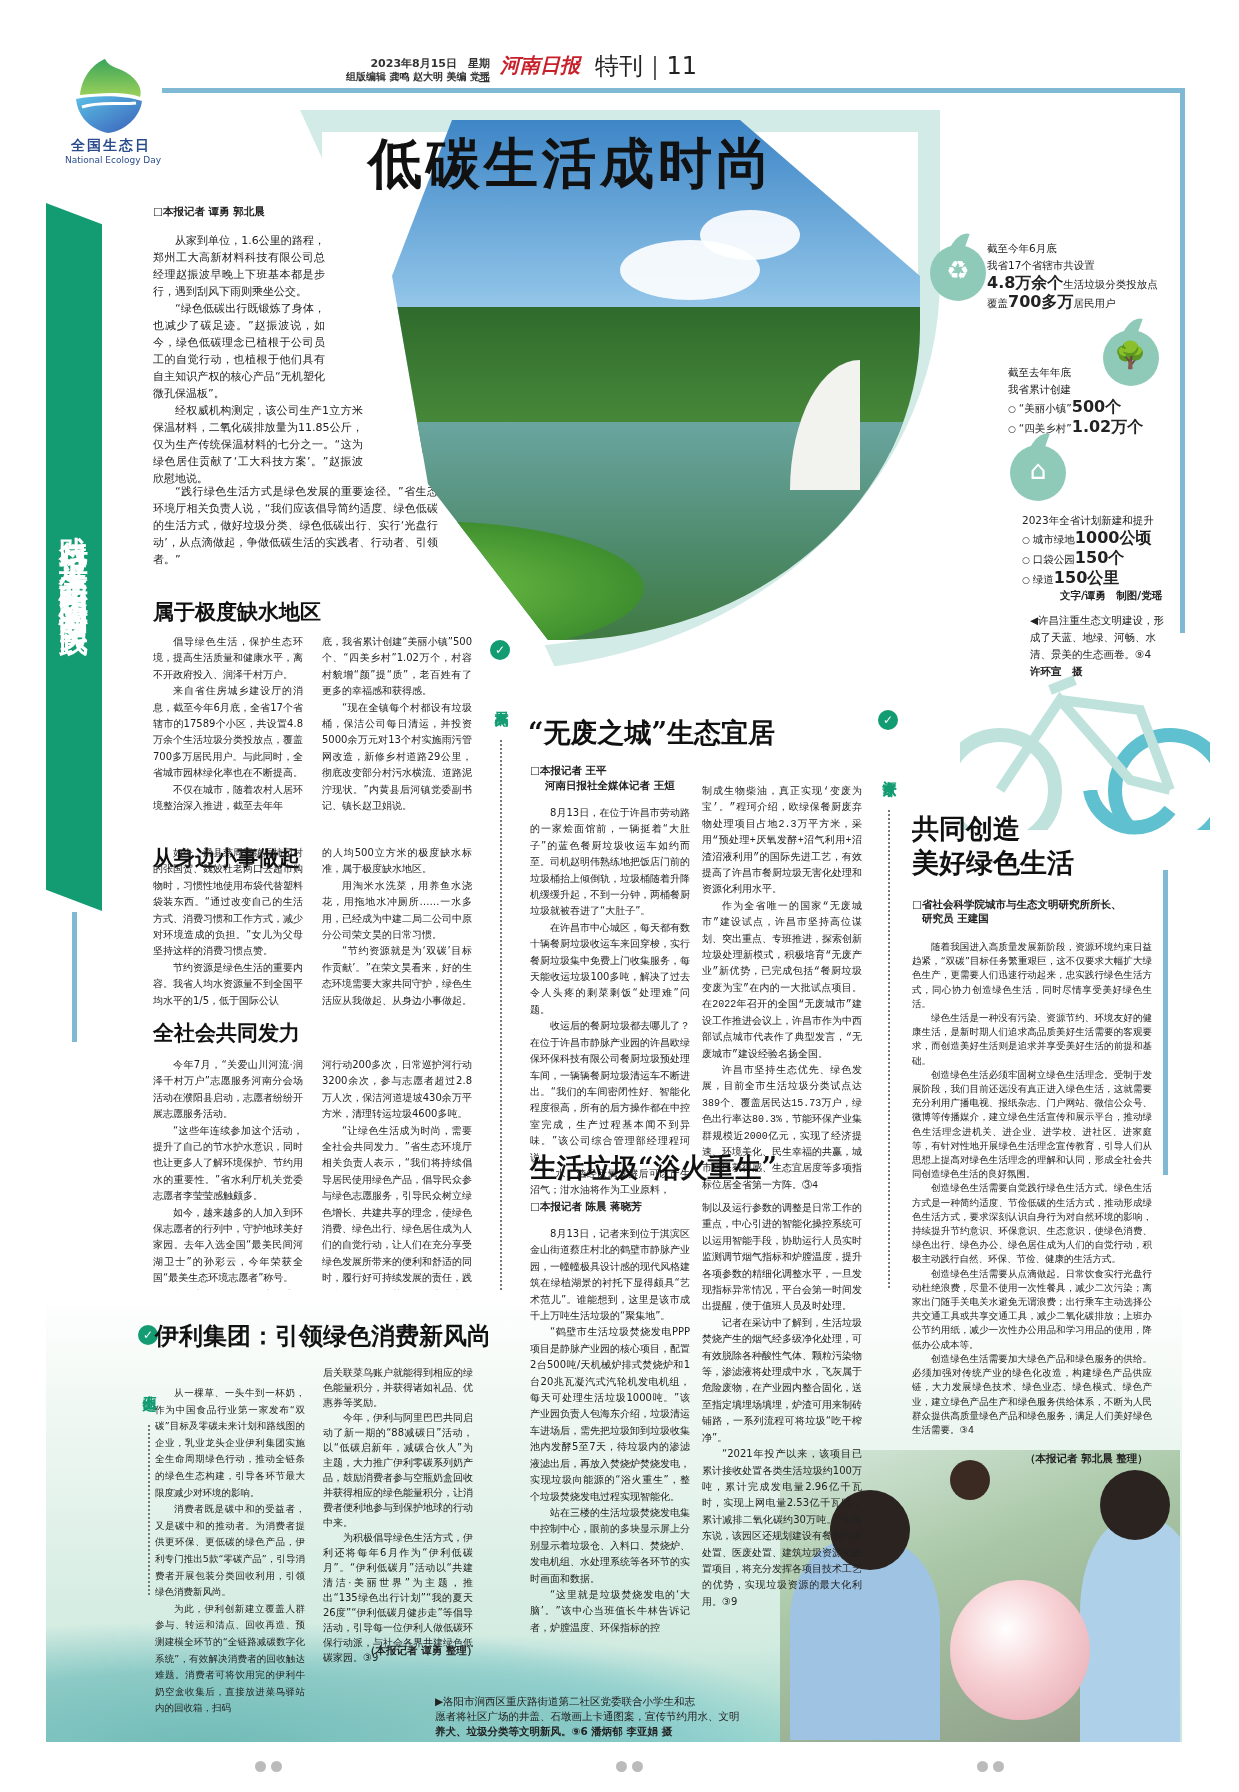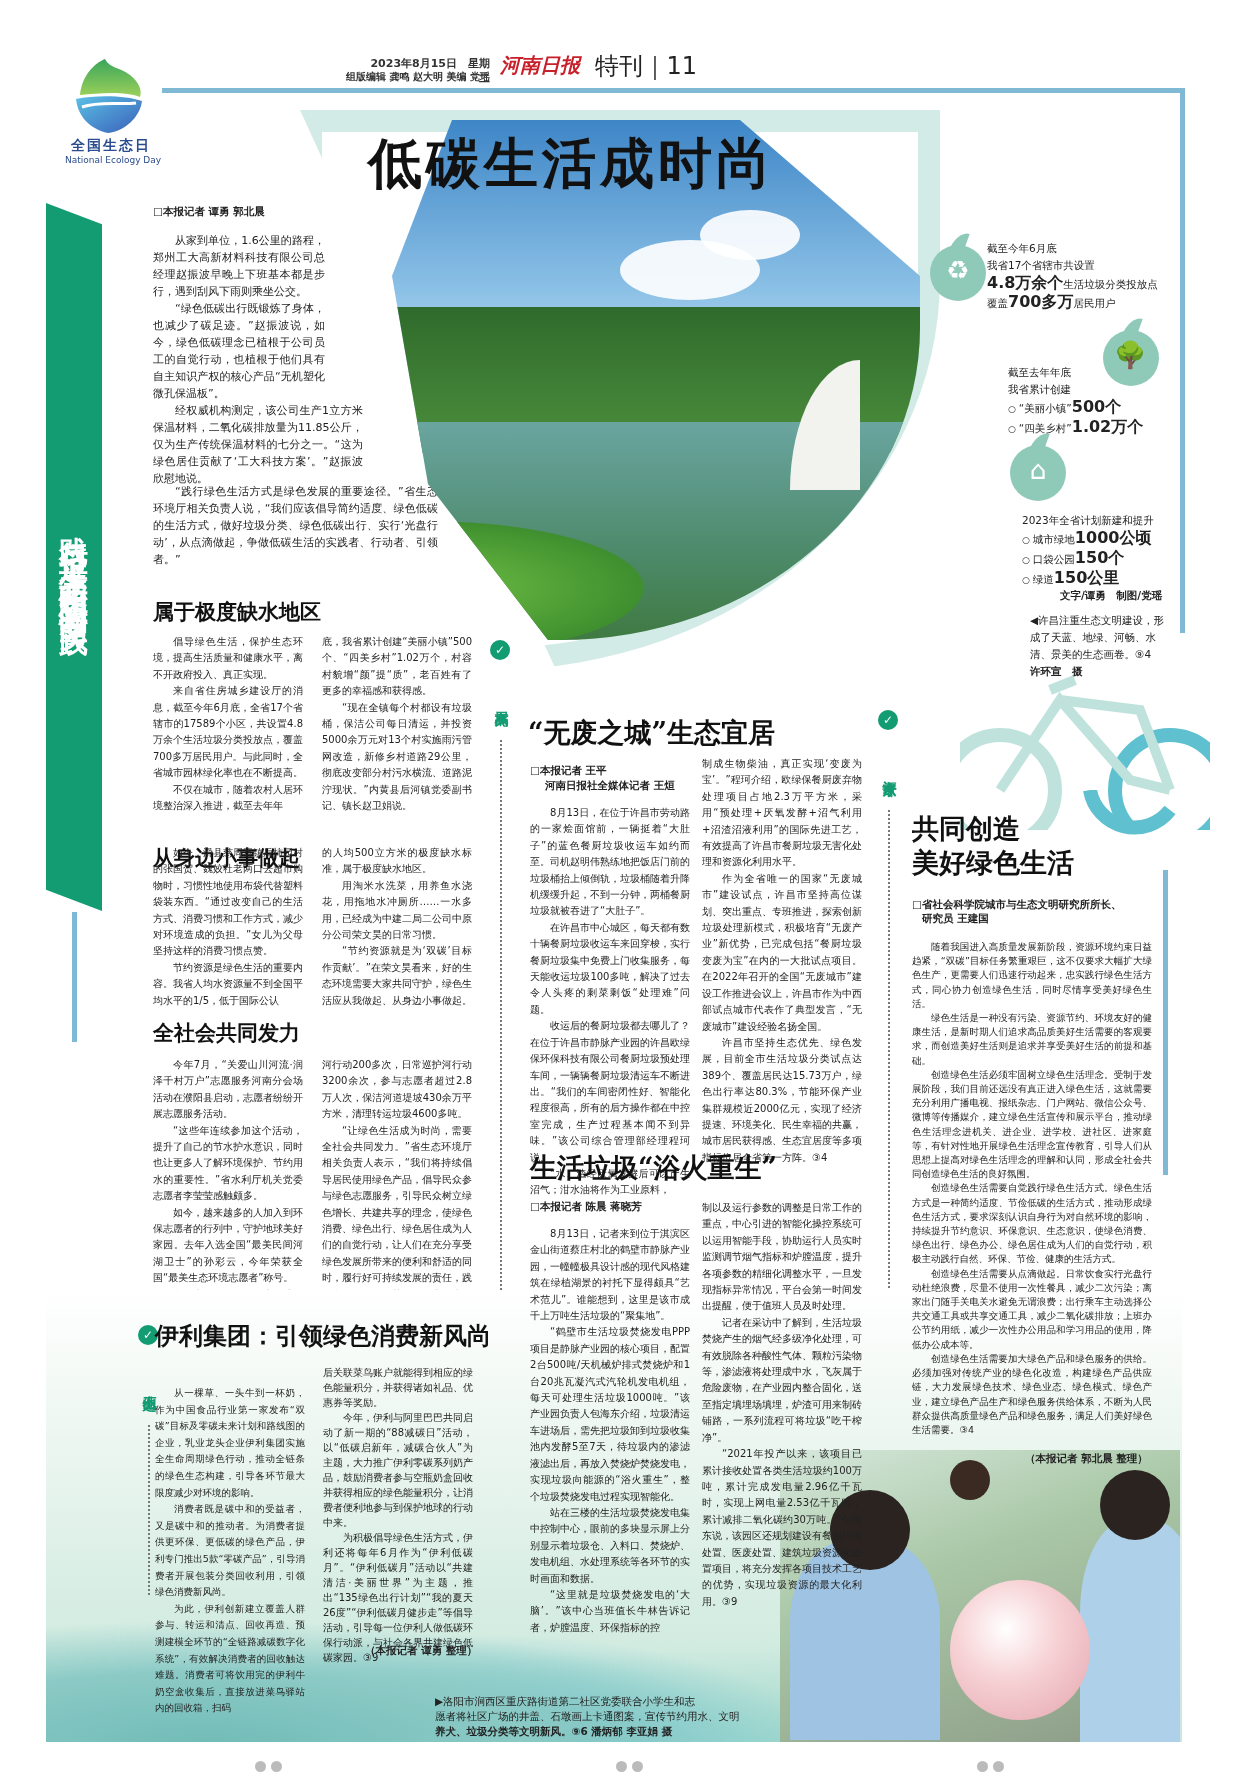--- a/index.html
+++ b/index.html
@@ -143,21 +143,21 @@
   <p>从家到单位，1.6公里的路程，郑州工大高新材料科技有限公司总经理赵振波早晚上下班基本都是步行，遇到刮风下雨则乘坐公交。</p>
   <p>“绿色低碳出行既锻炼了身体，也减少了碳足迹。”赵振波说，如今，绿色低碳理念已植根于公司员工的自觉行动，也植根于他们具有自主知识产权的核心产品“无机塑化微孔保温板”。</p>
   <p style="width:210px;">经权威机构测定，该公司生产1立方米保温材料，二氧化碳排放量为11.85公斤，仅为生产传统保温材料的七分之一。“这为绿色居住贡献了‘工大科技方案’。”赵振波欣慰地说。</p>
 </div>
 <div class="abs body" style="left:153px; top:483px; width:285px;">
   <p>“践行绿色生活方式是绿色发展的重要途径。”省生态环境厅相关负责人说，“我们应该倡导简约适度、绿色低碳的生活方式，做好垃圾分类、绿色低碳出行、实行‘光盘行动’，从点滴做起，争做低碳生活的实践者、行动者、引领者。”</p>
 </div>
 
 <div class="abs h2" style="left:153px; top:598px;">属于极度缺水地区</div>
 <div class="abs body-sm" style="left:153px; top:634px; width:150px;">
-  <p>倡导绿色生活，保护生态环境，提高生活质量和健康水平，离不开政府投入、真正实现。</p>
+  <p>倡导绿色生活，保护生态环境，提高生活质量和健康水平，离不开政府投入、润泽千村万户。</p>
   <p>来自省住房城乡建设厅的消息，截至今年6月底，全省17个省辖市的17589个小区，共设置4.8万余个生活垃圾分类投放点，覆盖700多万居民用户。与此同时，全省城市园林绿化率也在不断提高。</p>
   <p>不仅在城市，随着农村人居环境整治深入推进，截至去年年</p>
 </div>
 <div class="abs body-sm" style="left:322px; top:634px; width:150px;">
   <p style="text-indent:0">底，我省累计创建“美丽小镇”500个、“四美乡村”1.02万个，村容村貌增“颜”提“质”，老百姓有了更多的幸福感和获得感。</p>
   <p>“现在全镇每个村都设有垃圾桶，保洁公司每日清运，并投资5000余万元对13个村实施雨污管网改造，新修乡村道路29公里，彻底改变部分村污水横流、道路泥泞现状。”内黄县后河镇党委副书记、镇长赵卫娟说。</p>
 </div>
 
 <div class="abs h2" style="left:153px; top:808px;margin-top:36px;">从身边小事做起</div>
 <div class="abs body-sm" style="left:153px; top:845px; width:150px;">
@@ -234,21 +234,21 @@
 
 <div class="abs h2-serif" style="left:528px; top:715px;">“无废之城”生态宜居</div>
 <div class="abs byline" style="left:530px; top:764px;">□本报记者 王平</div>
 <div class="abs byline" style="left:545px; top:779px;">河南日报社全媒体记者 王烜</div>
 <div class="abs body-sm" style="left:530px; top:805px; width:160px;">
   <p>8月13日，在位于许昌市劳动路的一家烩面馆前，一辆挺着“大肚子”的蓝色餐厨垃圾收运车如约而至。司机赵明伟熟练地把饭店门前的垃圾桶抬上倾倒轨，垃圾桶随着升降机缓缓升起，不到一分钟，两桶餐厨垃圾就被吞进了“大肚子”。</p>
   <p>在许昌市中心城区，每天都有数十辆餐厨垃圾收运车来回穿梭，实行餐厨垃圾集中免费上门收集服务，每天能收运垃圾100多吨，解决了过去令人头疼的剩菜剩饭“处理难”问题。</p>
   <p>收运后的餐厨垃圾都去哪儿了？在位于许昌市静脉产业园的许昌欧绿保环保科技有限公司餐厨垃圾预处理车间，一辆辆餐厨垃圾清运车不断进出。“我们的车间密闭性好、智能化程度很高，所有的后方操作都在中控室完成，生产过程基本闻不到异味。”该公司综合管理部经理程珂说。</p>
   <p>“水、渣经厌氧发酵后可以产生沼气；泔水油将作为工业原料，</p>
 </div>
-<div class="abs body-sm" style="left:702px; top:756px; width:160px;">
+<div class="abs body-sm" style="left:702px; top:784px; width:160px;font-family:Liberation Mono, monospace;">
   <p style="text-indent:0">制成生物柴油，真正实现‘变废为宝’。”程珂介绍，欧绿保餐厨废弃物处理项目占地2.3万平方米，采用“预处理+厌氧发酵+沼气利用+沼渣沼液利用”的国际先进工艺，有效提高了许昌市餐厨垃圾无害化处理和资源化利用水平。</p>
   <p>作为全省唯一的国家“无废城市”建设试点，许昌市坚持高位谋划、突出重点、专班推进，探索创新垃圾处理新模式，积极培育“无废产业”新优势，已完成包括“餐厨垃圾变废为宝”在内的一大批试点项目。在2022年召开的全国“无废城市”建设工作推进会议上，许昌市作为中西部试点城市代表作了典型发言，“无废城市”建设经验名扬全国。</p>
   <p>许昌市坚持生态优先、绿色发展，目前全市生活垃圾分类试点达389个、覆盖居民达15.73万户，绿色出行率达80.3%，节能环保产业集群规模近2000亿元，实现了经济提速、环境美化、民生幸福的共赢，城市居民获得感、生态宜居度等多项指标位居全省第一方阵。③4</p>
 </div>
 
 <div class="abs bottom-bg"></div>
 <div class="abs mountains"></div>
 
 <div class="abs h2-serif" style="left:530px; top:1150px; z-index:2;">生活垃圾“浴火重生”</div>
 <div class="abs byline" style="left:530px; top:1200px; z-index:2;">□本报记者 陈晨 蒋晓芳</div>

